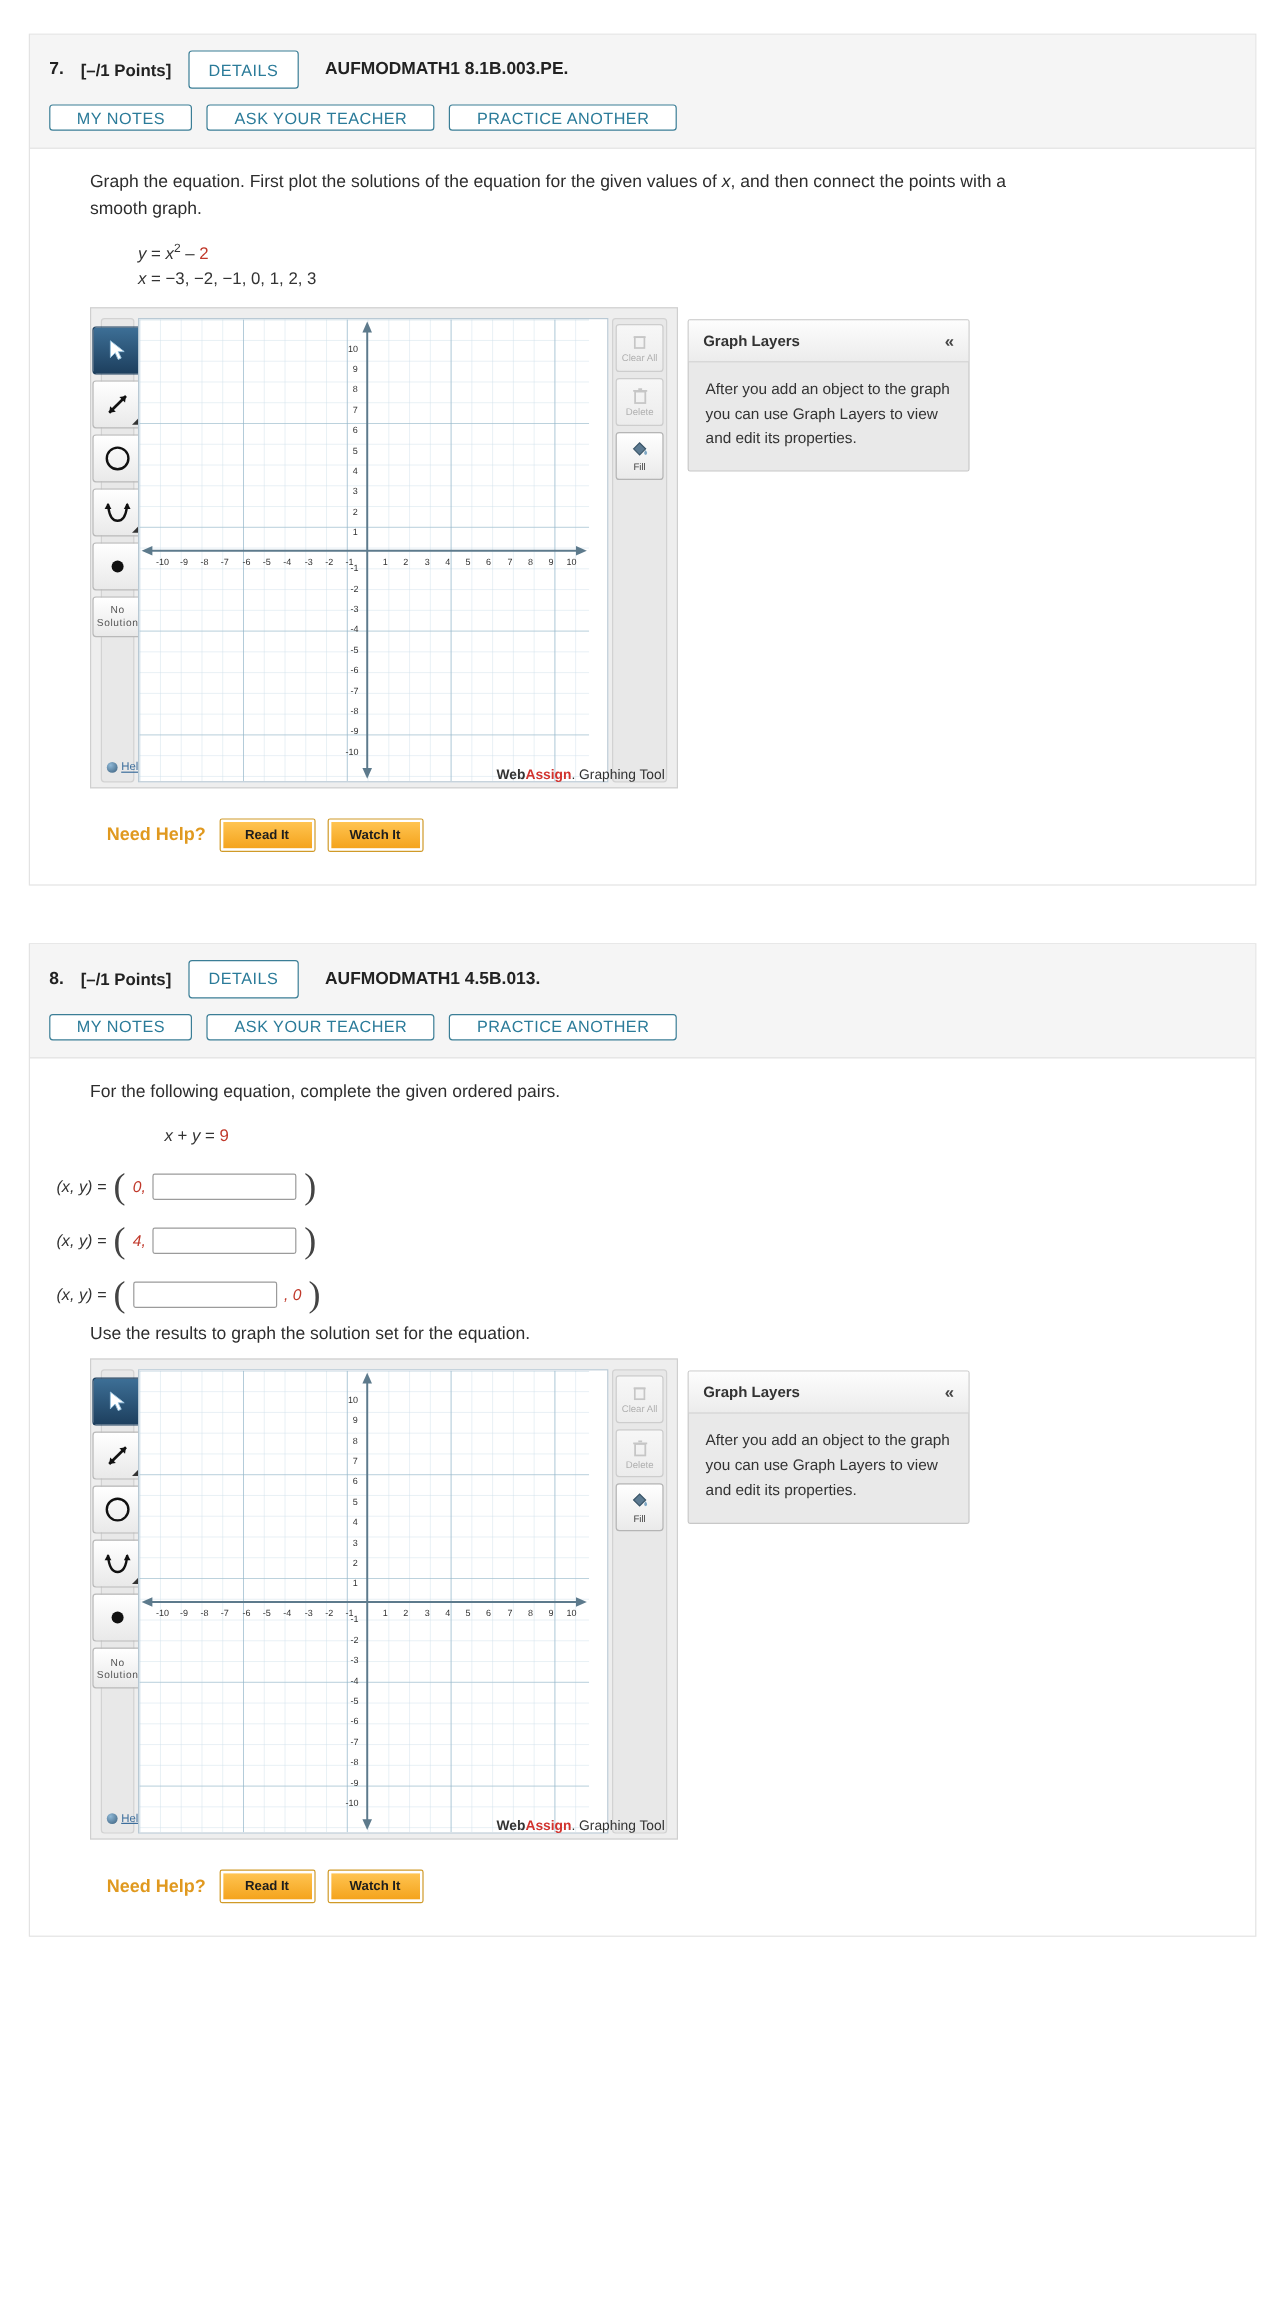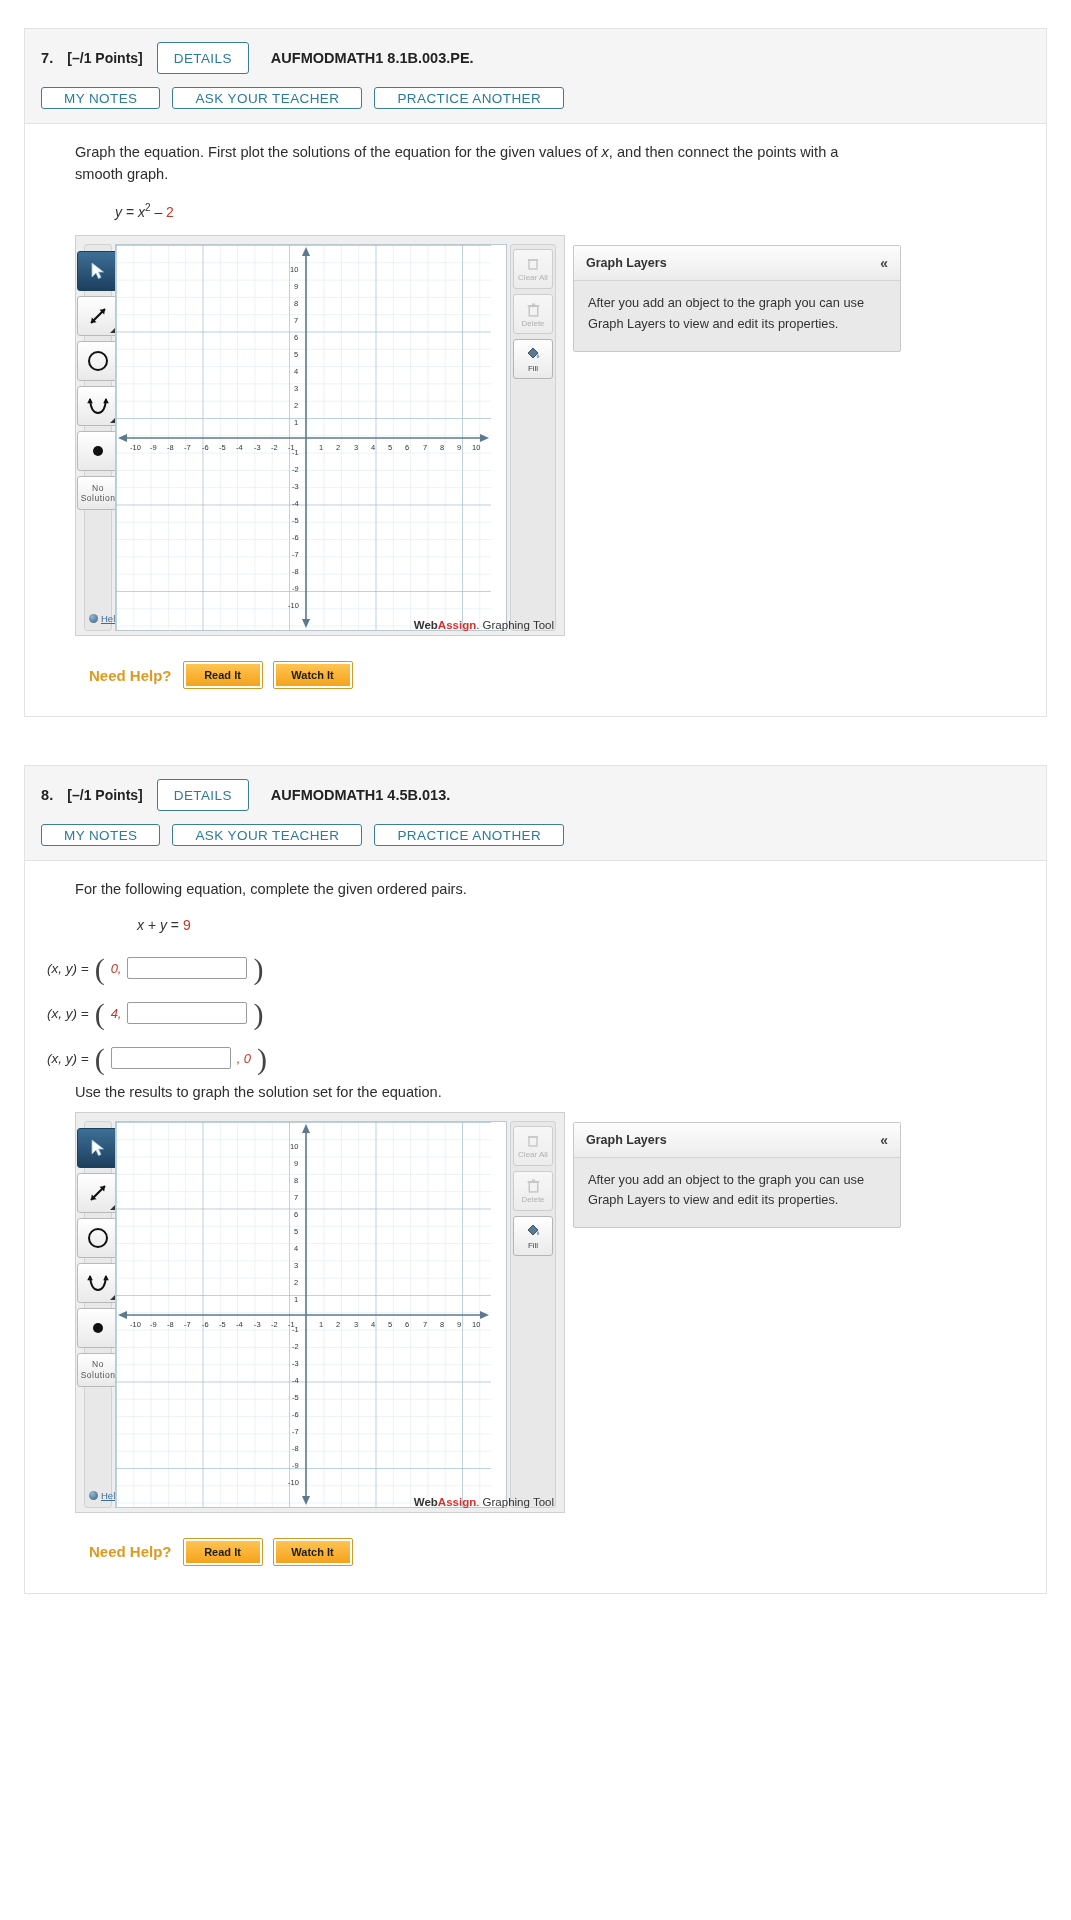--- a/index.html
+++ b/index.html
@@ -211,21 +211,21 @@
     font-weight: bold;
   }
   .wa-footer .assign { color: #d1332e; }
   .wa-footer .tool { font-weight: normal; color: #333; }
 
   
   .layers {
     position: absolute;
     left: 498px;
     top: 10px;
-    width: 328px;
+    width: 235px;
     border: 1px solid #c8c8c8;
     background: #e9e9e9;
     border-radius: 2px;
   }
   .layers-head {
     display: flex;
     align-items: center;
     justify-content: space-between;
     padding: 9px 12px;
     font-size: 12.5px;
@@ -320,20 +320,23 @@
     </div>
 
     <div class="q-body">
       <div class="q-text">
         Graph the equation. First plot the solutions of the equation for the given values of <i>x</i>, and then connect the points with a smooth graph.
       </div>
 
       <div class="eq-block">
         <div>
           <span class="var">y</span> = <span class="var">x</span><sup>2</sup> – <span class="red">2</span>
+        </div>
+        <div>
+          <span class="var">x</span> = <span>−3, −2, −1, 0, 1, 2, 3</span>
         </div>
       </div>
 
       <div class="gtool-wrap">
         <div class="gtool">
 
           <div class="gt-left">
             <div class="tool-btn active">
               <svg width="16" height="18" viewBox="0 0 16 18">
                 <path d="M2 1 L2 15 L6 11 L8.5 16.5 L11 15.4 L8.5 10 L13.5 10 Z" fill="#ffffff" stroke="#9cc4e0" stroke-width="0.8"></path>

